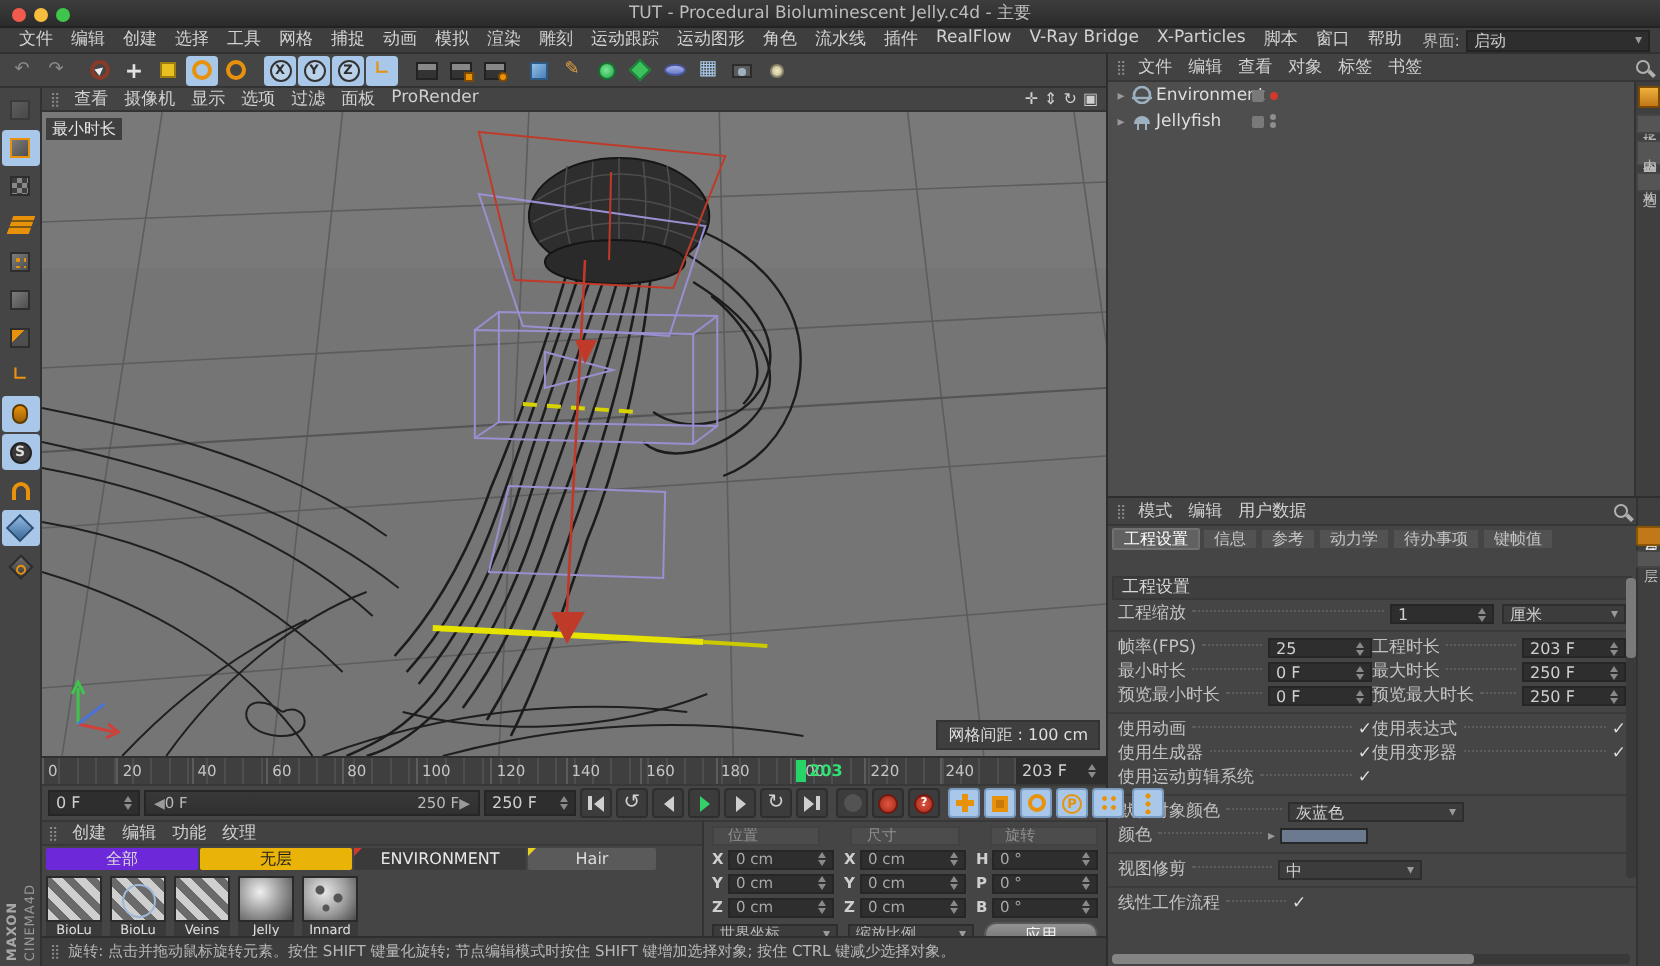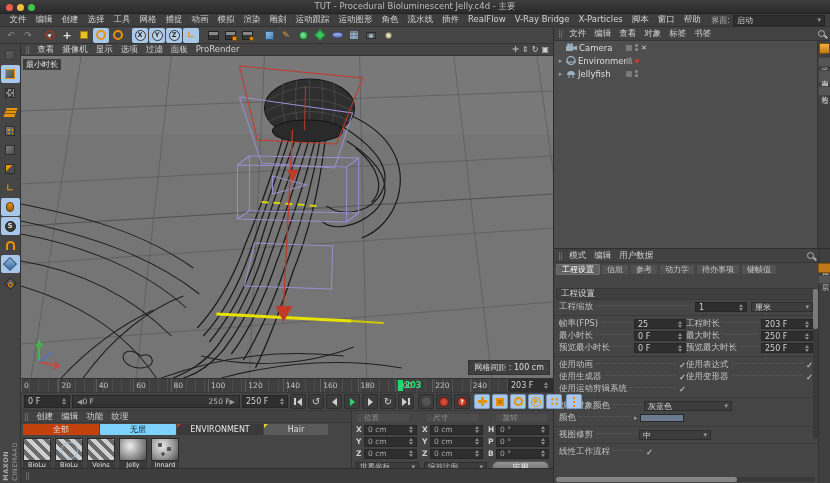--- a/index.html
+++ b/index.html
@@ -170,22 +170,22 @@
   .oP{width:10px;height:10px;border:1.5px solid #e8920c;border-radius:50%;color:#e8920c;font-size:6.5px;font-weight:bold;display:flex;align-items:center;justify-content:center}
   .odots{width:9px;height:9px;background:radial-gradient(#e8920c 1px,transparent 1.3px) 0 0/4.5px 4.5px}
   .vdots3{width:4px;height:11px;background:radial-gradient(#e8920c 1.2px,transparent 1.4px) 50% 0/4px 4px}
 
   
   .lower{position:absolute;left:21px;top:410px;width:532px;height:58px;display:flex}
   .mats{width:331px;background:#454545;border-right:1px solid #333;border-top:1px solid #383838;position:relative}
   .mat-menu{height:12px;display:flex;align-items:center;padding-left:3px;background:#424242;border-bottom:1px solid #383838}
   .mat-tabs{height:13px;display:flex;gap:1px;align-items:center;padding:0 2px}
   .mtab{height:11px;font-size:8px;display:flex;align-items:center;justify-content:center;border-radius:1px;position:relative;white-space:nowrap}
-  .mtab.all{width:76px;background:#c2410c;color:#ddd}
-  .mtab.none{width:76px;background:#7dd3fc;color:#1c1c1c}
+  .mtab.all{width:76px;background:#6d28d9;color:#ddd}
+  .mtab.none{width:76px;background:#eab308;color:#1c1c1c}
   .mtab.env{width:86px;background:#3a3a3a;color:#e8e8e8}
   .mtab.env:before{content:"";position:absolute;left:0;top:0;border-top:4px solid #d03a2e;border-right:4px solid transparent}
   .mtab.hair{width:64px;background:#5a5a5a;color:#ddd}
   .mtab.hair:before{content:"";position:absolute;left:0;top:0;border-top:4px solid #e8d020;border-right:4px solid transparent}
   .mat-thumbs{display:flex;gap:3px;padding:2px 2px}
   .mat{width:29px}
   .thumb{width:28px;height:23px;border:1px solid #2a2a2a}
   .thumb.stripes{background:repeating-linear-gradient(45deg,#cfcfcf 0 4px,#6a6a6a 4px 8px)}
   .thumb.stripesring{background:repeating-linear-gradient(45deg,#cfcfcf 0 4px,#6a6a6a 4px 8px);position:relative}
   .thumb.stripesring:after{content:"";position:absolute;left:5px;top:3px;width:15px;height:15px;border:1.5px solid #9db8d8;border-radius:50%}
@@ -515,38 +515,20 @@
             <span class="pmenu-item">对象</span>
             <span class="pmenu-item">标签</span>
             <span class="pmenu-item">书签</span>
           </div>
         <div class="picons">
           <span class="mag"></span>
         </div>
       </div>
       <div class="om-body">
         <div class="om-row">
-          <span class="om-exp"></span>
-          <svg width="11" height="9">
-              <rect x="0" y="3" width="7" height="5" fill="#9db0c0"></rect>
-              <polygon points="7,4 11,2.5 11,7.5 7,6" fill="#9db0c0"></polygon>
-              <circle cx="2.5" cy="1.8" r="1.5" fill="#9db0c0"></circle>
-              <circle cx="5.5" cy="1.8" r="1.5" fill="#9db0c0"></circle>
-            </svg>
-          <span class="om-name">Camera</span>
-          <span class="om-extras">
-              <span class="chip"></span>
-              <span class="vdots">
-                <i></i>
-                <i></i>
-              </span>
-              <span class="xtag">✕</span>
-            </span>
-        </div>
-        <div class="om-row">
           <span class="om-exp">▸</span>
           <svg width="10" height="9">
               <circle cx="5" cy="4.5" r="4" fill="none" stroke="#9db0c0" stroke-width="1.3"></circle>
               <line x1="0" y1="6" x2="10" y2="6" stroke="#9db0c0" stroke-width="1.2"></line>
             </svg>
           <span class="om-name">Environment</span>
           <span class="om-extras">
               <span class="chip"></span>
               <span class="reddot"></span>
             </span>
@@ -1038,15 +1020,16 @@
             <i style="font-style:normal">缩放比例</i>
             <span class="arr" style="color:#9a9a9a;font-size:7px">▾</span>
           </span>
         <span class="coapply">应用</span>
       </div>
     </div>
   </div>
 
   <div class="status">
     <span class="grip">⣿</span>
+    <span class="status-text">旋转: 点击并拖动鼠标旋转元素。按住 SHIFT 键量化旋转; 节点编辑模式时按住 SHIFT 键增加选择对象; 按住 CTRL 键减少选择对象。</span>
   </div>
 
 </div>
 
 </body></html>

